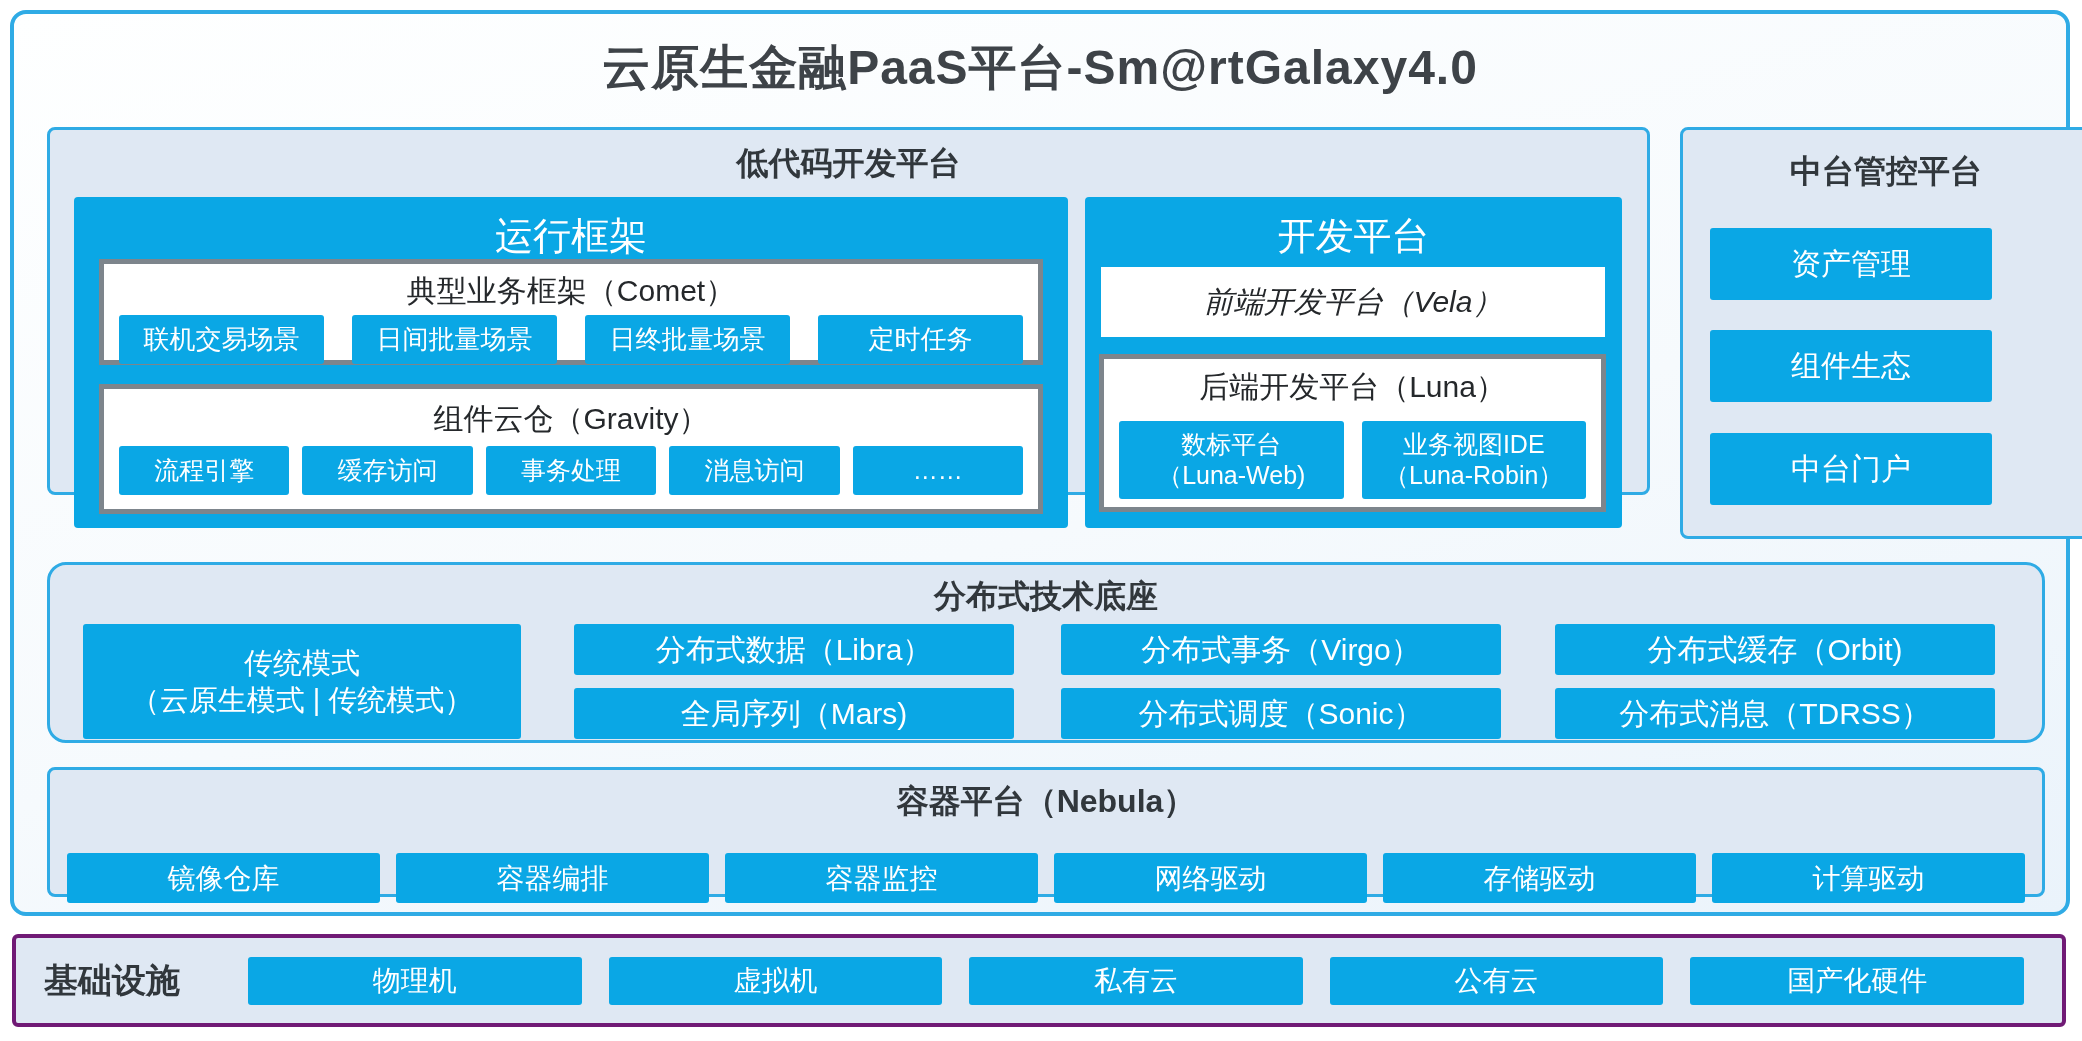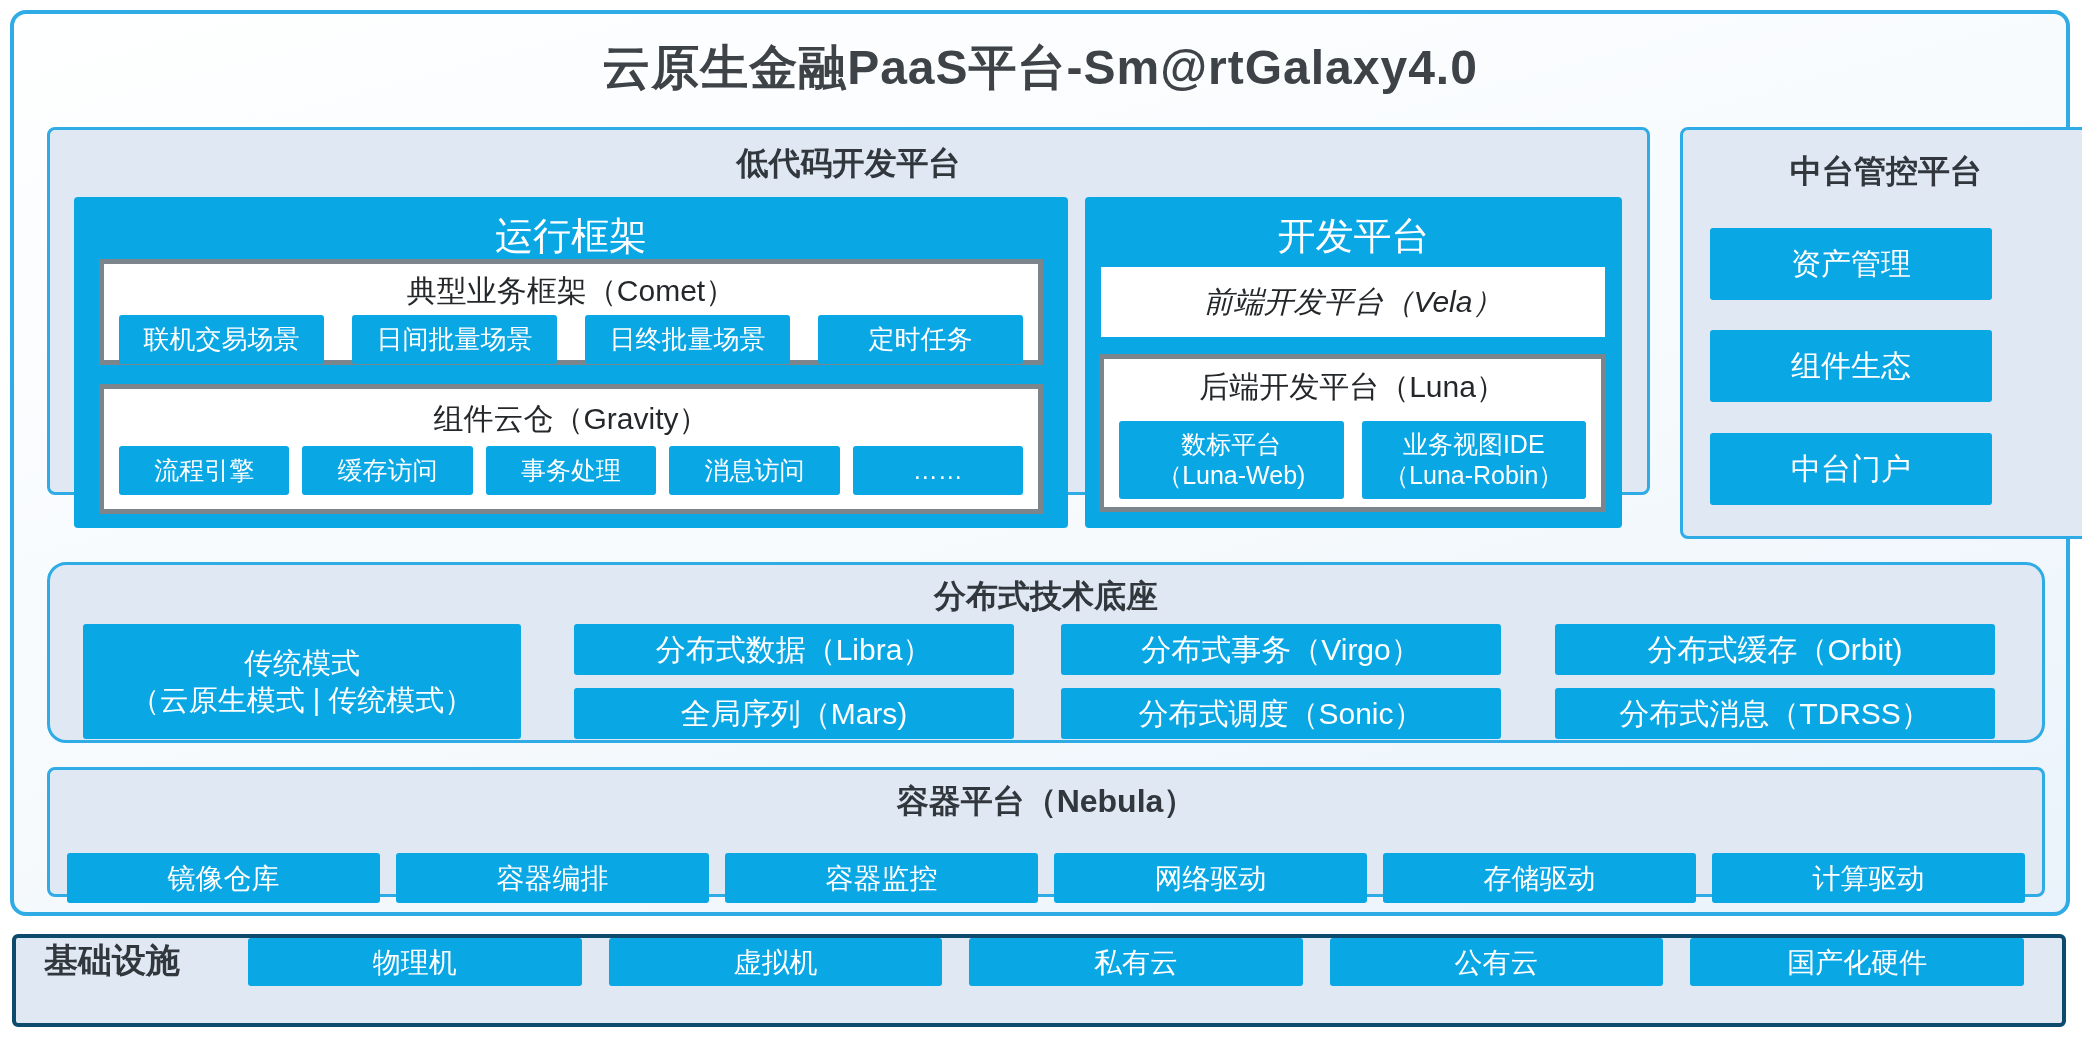--- a/index.html
+++ b/index.html
@@ -39,22 +39,22 @@
   .luna-row{left:15px;right:15px;top:62px;height:78px;gap:18px;font-size:25px;}
   .nebula-row{left:17px;right:17px;top:83px;height:50px;gap:16px;font-size:28px;}
 
   .mid-chip{position:absolute;left:27px;width:282px;height:72px;font-size:30px;}
 
   .dist-chip{position:absolute;width:440px;height:51px;font-size:30px;}
   .dual-chip{position:absolute;left:33px;top:59px;width:438px;height:115px;font-size:29px;}
 
   
   .infra-bar{position:absolute;left:12px;top:934px;width:2054px;height:93px;
-             background:#DFE8F3;border:4px solid #0c4a6e;border-radius:6px;box-sizing:border-box;
-             display:flex;align-items:flex-start;padding:0 38px 0 28px;}
+             background:#DFE8F3;border:4px solid #701a75;border-radius:6px;box-sizing:border-box;
+             display:flex;align-items:center;padding:0 38px 0 28px;}
   .infra-label{font-size:34px;font-weight:700;color:#31373C;width:158px;flex:none;}
   .infra-chips{flex:1;display:flex;gap:27px;margin-left:46px;height:48px;}
   .infra-chips .chip{flex:1;font-size:28px;}
 </style>
 </head>
 <body>
 
 <div id="page">
 
   <div class="outer">

